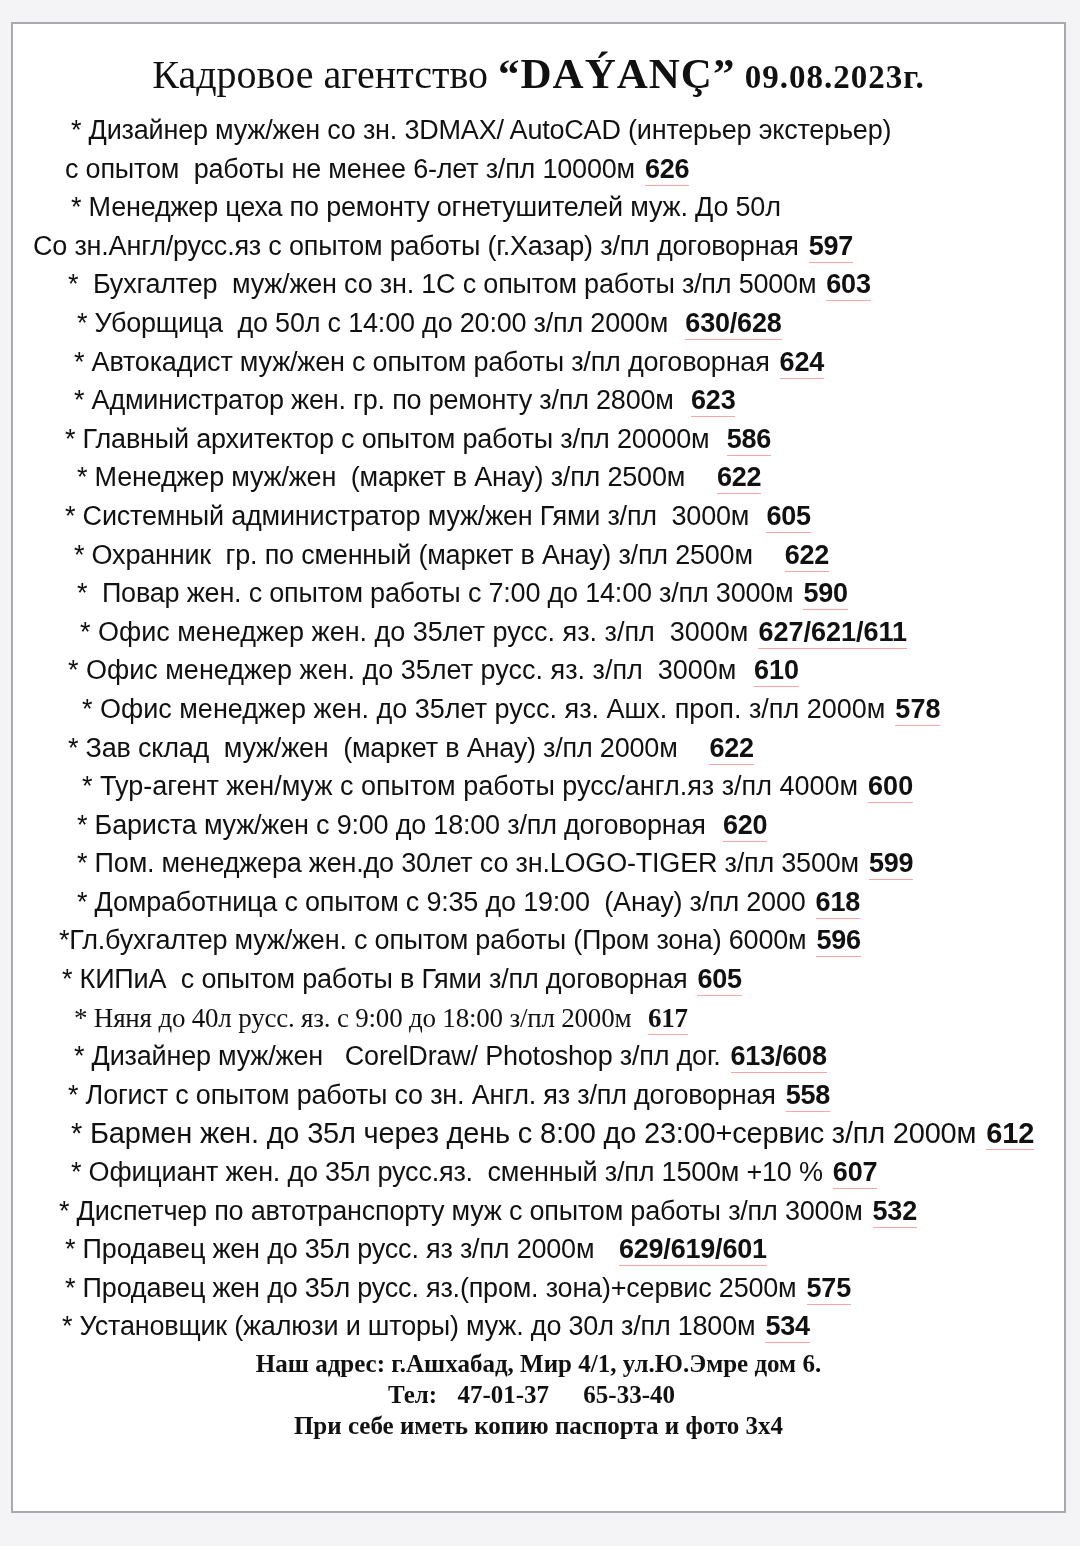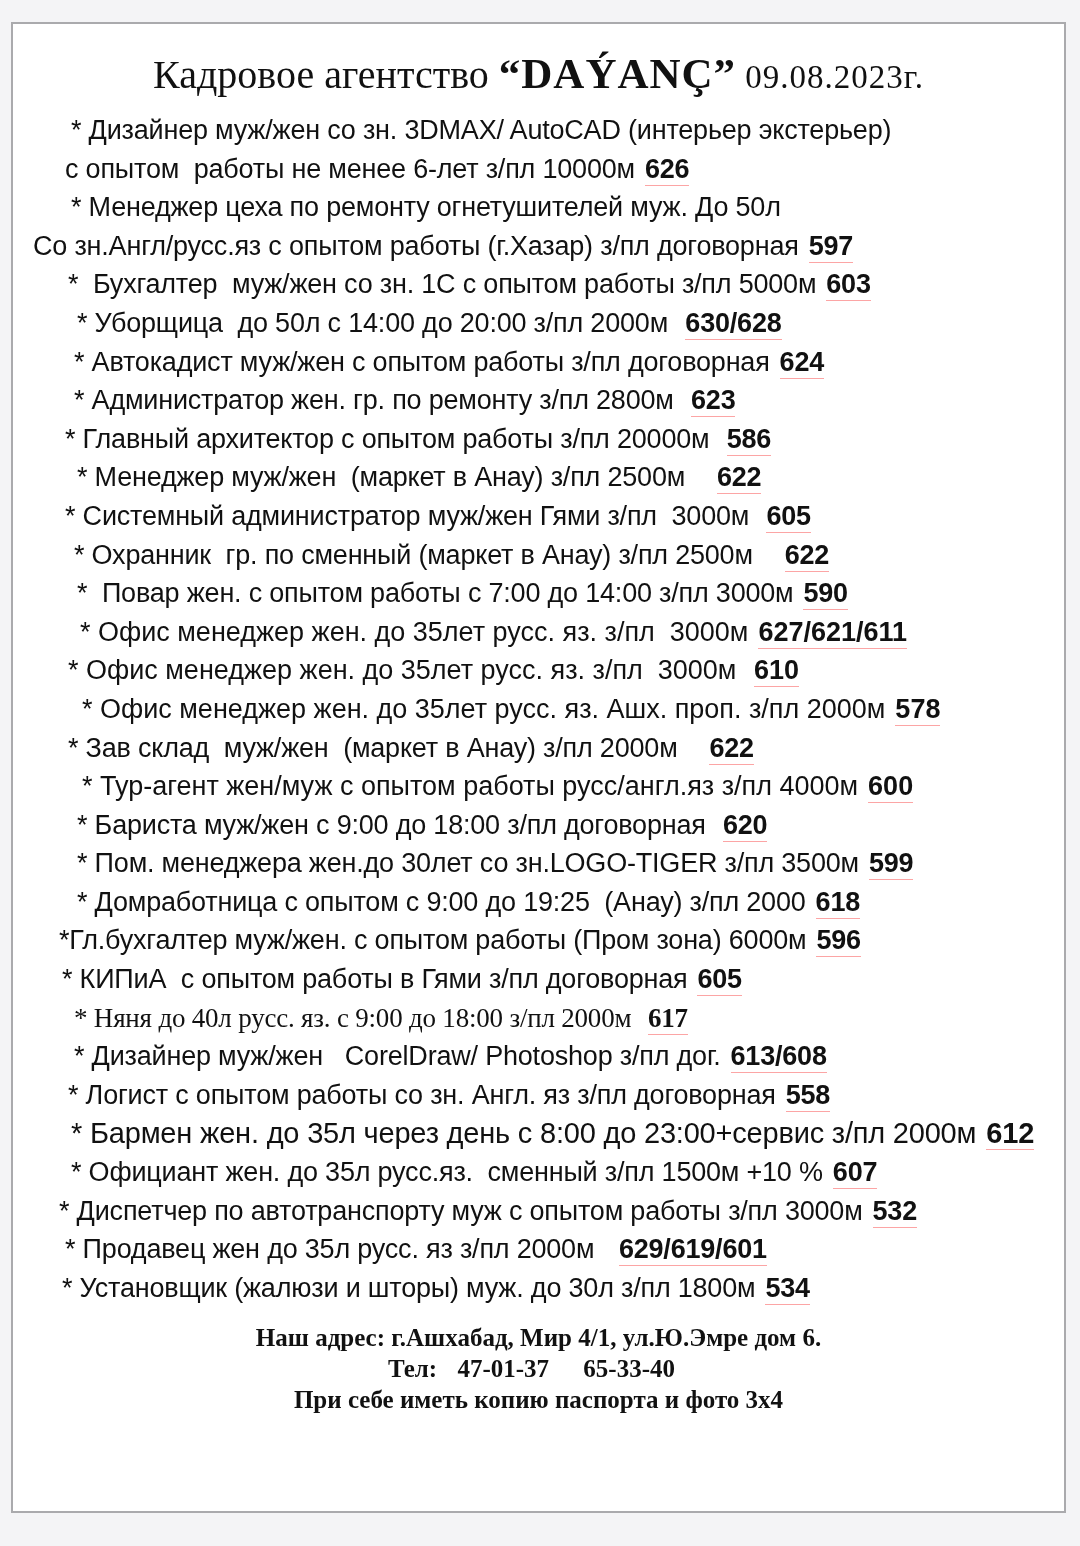--- a/index.html
+++ b/index.html
@@ -26,21 +26,21 @@
     font-size: 40px;
     line-height: 52px;
     white-space: nowrap;
   }
   .title .brand {
     font-weight: bold;
     font-size: 43px;
     letter-spacing: 1px;
   }
   .title .date {
-    font-weight: normal;
+    font-weight: bold;
     font-size: 33px;
     letter-spacing: 1px;
   }
   #listings { margin-top: 8px; }
   .line {
     height: 38.6px;
     line-height: 38.6px;
     font-size: 27px;
     white-space: pre;
     letter-spacing: -0.2px;
@@ -53,21 +53,21 @@
   .line.sans-small { font-size: 29px; }
   .code {
     display: inline-block;
     line-height: 30px;
     font-weight: bold;
     margin-left: 10px;
     border-bottom: 1px solid #fca5a5;
     padding-bottom: 1px;
   }
   .footer {
-    margin-top: 15px;
+    margin-top: 2px;
     text-align: center;
     font-family: "Liberation Serif", serif;
     font-weight: bold;
     font-size: 25px;
     line-height: 31px;
   }
   .footer .phone { margin: 0 14px; }
 </style>
 </head>
 <body>
@@ -91,30 +91,31 @@
       <div class="line sans" style="padding-left: 52px;"><span class="txt">* Системный администратор муж/жен Гями з/пл  3000м </span><span class="code">605</span></div>
       <div class="line sans" style="padding-left: 61px;"><span class="txt">* Охранник  гр. по сменный (маркет в Анау) з/пл 2500м   </span><span class="code">622</span></div>
       <div class="line sans" style="padding-left: 64px;"><span class="txt">*  Повар жен. с опытом работы с 7:00 до 14:00 з/пл 3000м</span><span class="code">590</span></div>
       <div class="line serif" style="padding-left: 67px;"><span class="txt">* Офис менеджер жен. до 35лет русс. яз. з/пл  3000м</span><span class="code">627/621/611</span></div>
       <div class="line serif" style="padding-left: 55px;"><span class="txt">* Офис менеджер жен. до 35лет русс. яз. з/пл  3000м </span><span class="code">610</span></div>
       <div class="line serif" style="padding-left: 69px;"><span class="txt">* Офис менеджер жен. до 35лет русс. яз. Ашх. проп. з/пл 2000м</span><span class="code">578</span></div>
       <div class="line sans" style="padding-left: 55px;"><span class="txt">* Зав склад  муж/жен  (маркет в Анау) з/пл 2000м   </span><span class="code">622</span></div>
       <div class="line serif" style="padding-left: 69px;"><span class="txt">* Тур-агент жен/муж с опытом работы русс/англ.яз з/пл 4000м</span><span class="code">600</span></div>
       <div class="line sans" style="padding-left: 64px;"><span class="txt">* Бариста муж/жен с 9:00 до 18:00 з/пл договорная </span><span class="code">620</span></div>
       <div class="line sans" style="padding-left: 64px;"><span class="txt">* Пом. менеджера жен.до 30лет со зн.LOGO-TIGER з/пл 3500м</span><span class="code">599</span></div>
-      <div class="line sans" style="padding-left: 64px;"><span class="txt">* Домработница с опытом с 9:00 до 19:25  (Анау) з/пл 2000</span><span class="code">618</span></div>
+      <div class="line sans" style="padding-left: 64px;"><span class="txt">* Домработница с опытом с 9:35 до 19:00  (Анау) з/пл 2000</span><span class="code">618</span></div>
       <div class="line sans" style="padding-left: 46px;"><span class="txt">*Гл.бухгалтер муж/жен. с опытом работы (Пром зона) 6000м</span><span class="code">596</span></div>
       <div class="line sans" style="padding-left: 49px;"><span class="txt">* КИПиА  с опытом работы в Гями з/пл договорная</span><span class="code">605</span></div>
       <div class="line sans" style="padding-left: 61px; font-family: Liberation Serif, serif;"><span class="txt">* Няня до 40л русс. яз. с 9:00 до 18:00 з/пл 2000м </span><span class="code">617</span></div>
       <div class="line sans" style="padding-left: 61px;"><span class="txt">* Дизайнер муж/жен   CorelDraw/ Photoshop з/пл дог.</span><span class="code">613/608</span></div>
       <div class="line sans" style="padding-left: 55px;"><span class="txt">* Логист с опытом работы со зн. Англ. яз з/пл договорная</span><span class="code">558</span></div>
       <div class="line sans-small" style="padding-left: 58px;"><span class="txt">* Бармен жен. до 35л через день с 8:00 до 23:00+сервис з/пл 2000м</span><span class="code">612</span></div>
       <div class="line sans" style="padding-left: 58px;"><span class="txt">* Официант жен. до 35л русс.яз.  сменный з/пл 1500м +10 %</span><span class="code">607</span></div>
       <div class="line sans" style="padding-left: 46px;"><span class="txt">* Диспетчер по автотранспорту муж с опытом работы з/пл 3000м</span><span class="code">532</span></div>
       <div class="line sans" style="padding-left: 52px;"><span class="txt">* Продавец жен до 35л русс. яз з/пл 2000м  </span><span class="code">629/619/601</span></div>
+      <div class="line sans" style="padding-left: 52px;"><span class="txt">* Продавец жен до 35л русс. яз.(пром. зона)+сервис 2500м</span><span class="code">575</span></div>
       <div class="line sans" style="padding-left: 49px;"><span class="txt">* Установщик (жалюзи и шторы) муж. до 30л з/пл 1800м</span><span class="code">534</span></div>
     </div>
 
   <div class="footer">
     <div>Наш адрес: г.Ашхабад, Мир 4/1, ул.Ю.Эмре дом 6.</div>
     <div>
       <span>Тел:</span>
       <span class="phone">47-01-37</span>
       <span class="phone">65-33-40</span>
     </div>

